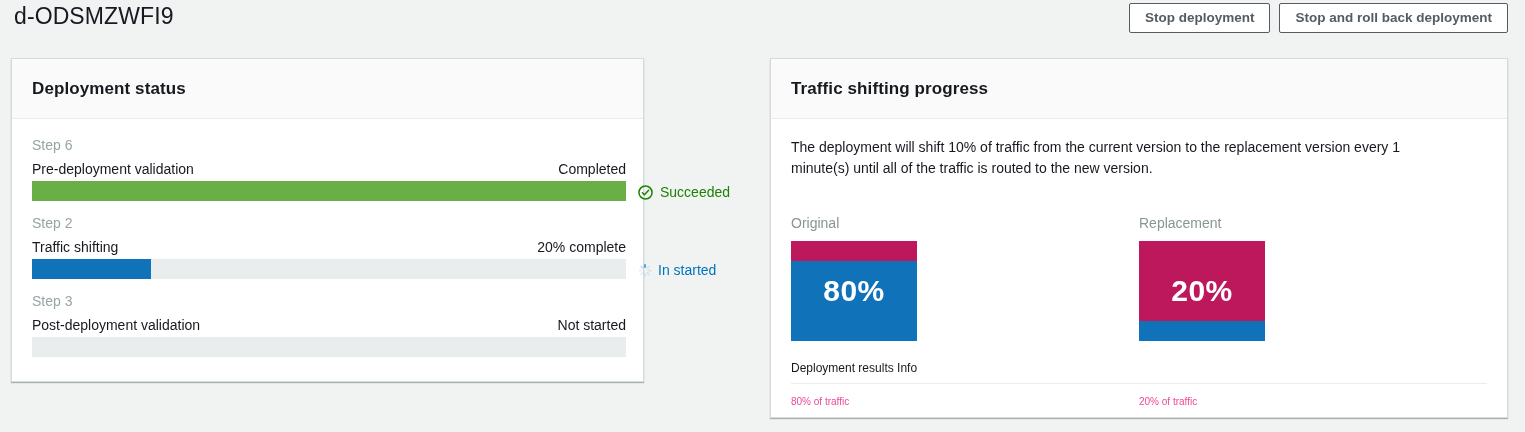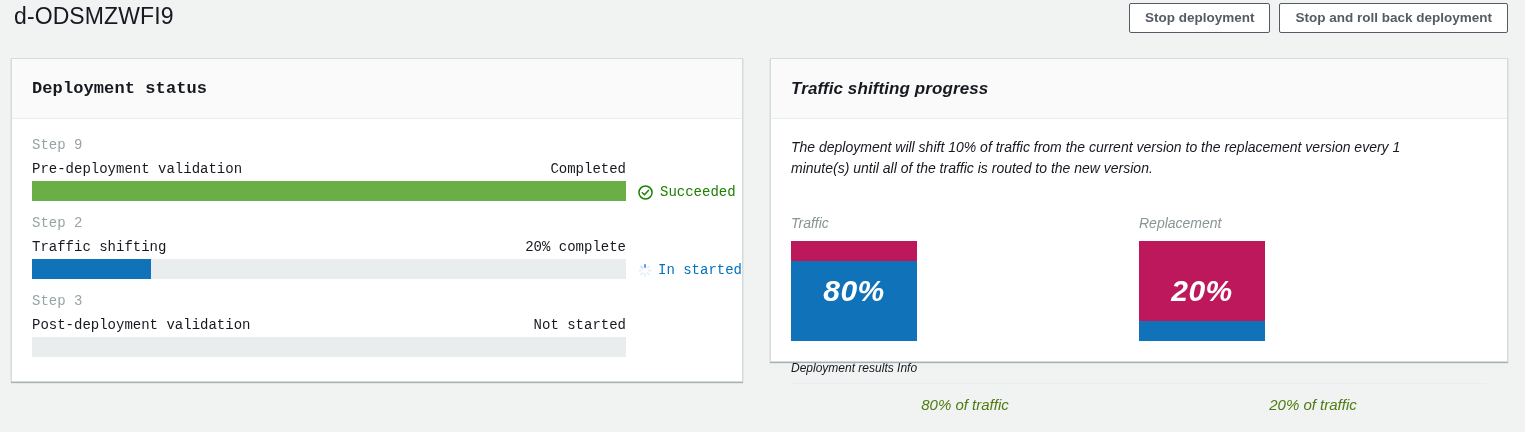--- a/index.html
+++ b/index.html
@@ -48,22 +48,22 @@
     white-space: nowrap;
   }
 
   
   .panel {
     position: absolute;
     background: #ffffff;
     border: 1px solid #d5dbdb;
     box-shadow: 0 1px 1px 0 rgba(0,28,36,.30);
   }
-  #panel-left  { left: 11px;  top: 58px; width: 732px; height: 324px; font-family: Liberation Mono, monospace; }
-  #panel-right { left: 770px; top: 58px; width: 738px; height: 304px; font-style: italic; }
+  #panel-left  { left: 11px;  top: 58px; width: 633px; height: 324px; }
+  #panel-right { left: 770px; top: 58px; width: 738px; height: 360px; }
 
   .panel-header {
     height: 60px;
     background: #fafafa;
     border-bottom: 1px solid #eaeded;
     display: flex;
     align-items: center;
     padding: 0 20px;
   }
   .panel-header h2 {
@@ -186,44 +186,43 @@
     margin-top: 20px;
     padding-bottom: 8px;
     border-bottom: 1px solid #eaeded;
   }
   .results-row {
     display: flex;
     margin-top: 12px;
   }
   .results-row > div {
     width: 361px;
-    font-size: 15px;
-    color: #4d7c0f;
-    text-align: center;
+    font-size: 10px;
+    color: #ec4899;
   }
 </style>
 </head>
 <body>
 
 <div class="topbar">
   <div class="page-title">d-ODSMZWFI9</div>
   <div class="actions">
     <button class="btn">Stop deployment</button>
     <button class="btn">Stop and roll back deployment</button>
   </div>
 </div>
 
 <div class="panel" id="panel-left">
   <div class="panel-header">
     <h2>Deployment status</h2>
   </div>
   <div class="panel-body">
 
     <div class="step">
-      <div class="step-number">Step 9</div>
+      <div class="step-number">Step 6</div>
       <div class="step-row">
         <div class="step-main">
           <div class="step-labels">
             <span>Pre-deployment validation</span>
             <span>Completed</span>
           </div>
           <div class="bar-track">
             <div class="bar-fill green" style="width: 100%;"></div>
           </div>
         </div>
@@ -288,21 +287,21 @@
 <div class="panel" id="panel-right">
   <div class="panel-header">
     <h2>Traffic shifting progress</h2>
   </div>
   <div class="panel-body">
 
     <div class="description">The deployment will shift 10% of traffic from the current version to the replacement version every 1 minute(s) until all of the traffic is routed to the new version.</div>
 
     <div class="columns">
       <div class="col">
-        <div class="col-label">Traffic</div>
+        <div class="col-label">Original</div>
         <div class="vbar">
           <div class="vbar-fill" style="height: 80%;"></div>
           <div class="vbar-value">80%</div>
         </div>
       </div>
       <div class="col">
         <div class="col-label">Replacement</div>
         <div class="vbar">
           <div class="vbar-fill" style="height: 20%;"></div>
           <div class="vbar-value">20%</div>

